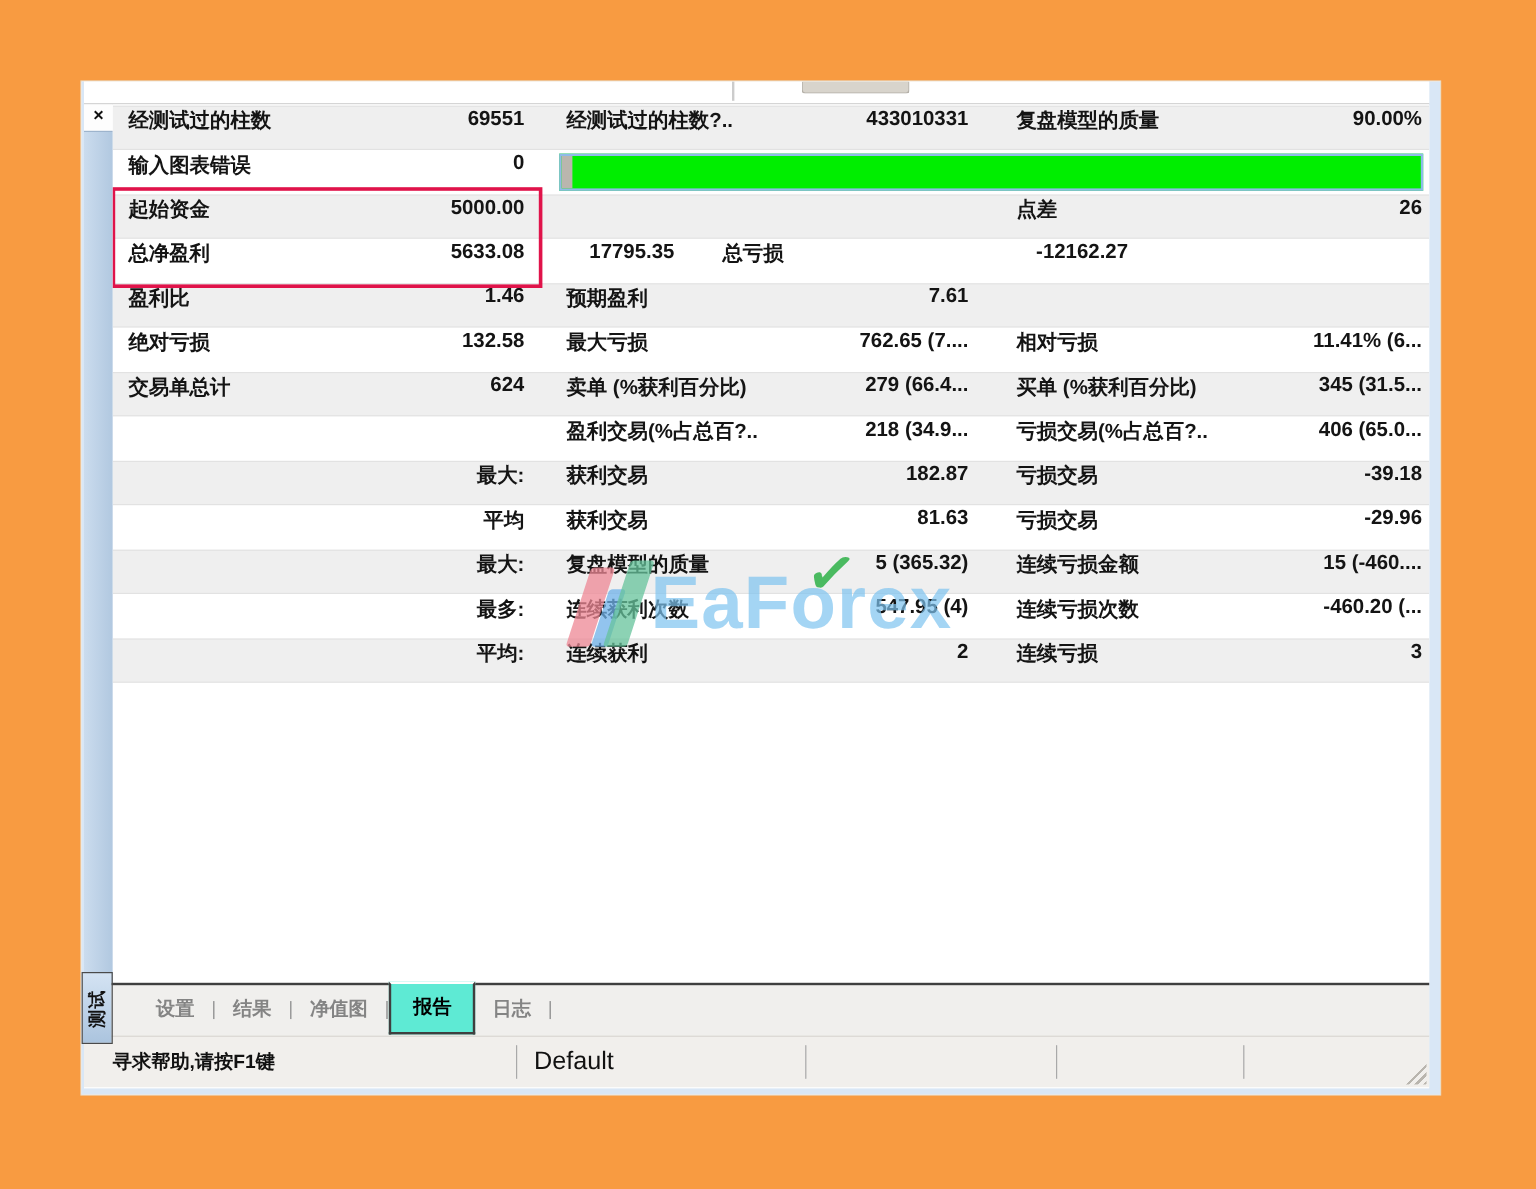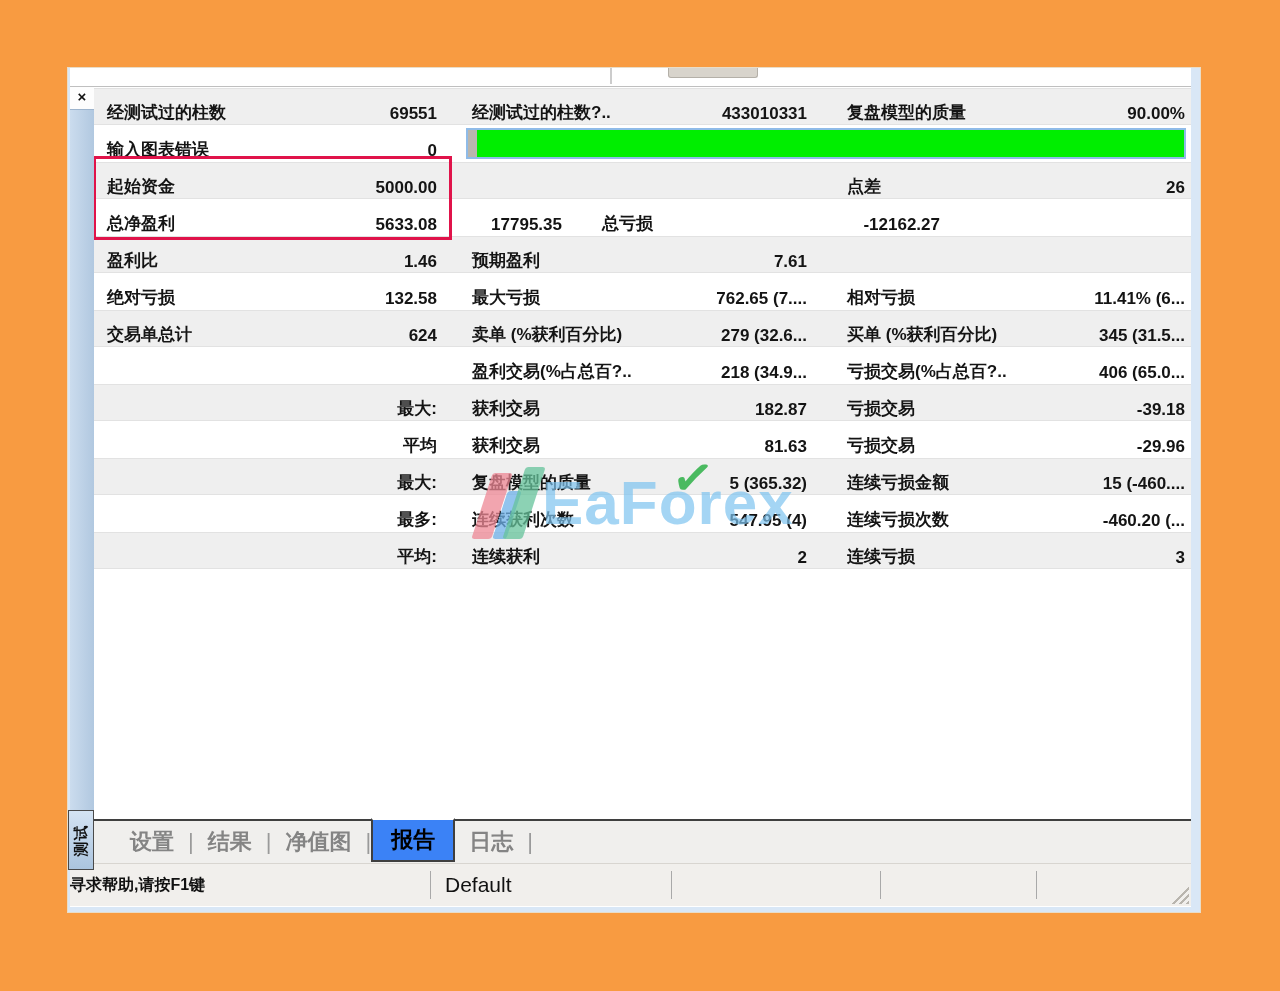--- a/index.html
+++ b/index.html
@@ -19,21 +19,21 @@
   .topstrip{height:18px;position:relative;background:#ffffff;}
   .topstrip .strip-divider{position:absolute;left:540px;top:0;width:2px;height:16px;background:#cccccc;}
   .topstrip .strip-frag{position:absolute;left:598px;top:0;width:88px;height:9px;background:#d8d4cc;border:1px solid #b4b0a8;border-top:none;border-radius:0 0 3px 3px;}
   
   .main{display:flex;height:732px;border-top:1px solid #bfbfbf;}
   .leftcol{width:24px;display:flex;flex-direction:column;}
   .close-btn{height:22px;background:#fdfdfd;font-weight:bold;font-size:15px;text-align:center;line-height:20px;cursor:pointer;color:#111;}
   .bluestrip{flex:1;background:linear-gradient(to right,#cbdcee,#b1c8e0);border-top:1px solid #9db4cd;}
   .table-wrap{flex:1;position:relative;padding-top:2px;background:#fff;overflow:hidden;}
   
-  .trow{display:flex;height:35px;margin-bottom:2px;align-items:flex-end;font-size:17px;font-weight:bold;color:#141414;position:relative;}
+  .trow{display:flex;height:35px;margin-bottom:2px;align-items:flex-start;font-size:17px;font-weight:bold;color:#141414;position:relative;}
   .trow.gray{background:#EFEFEF;box-shadow:0 1px 0 #e2e2e2,0 -1px 0 #e2e2e2;}
   .c{white-space:nowrap;overflow:hidden;box-sizing:border-box;}
   .c1{width:215px;padding-left:13px;}
   .c2{width:128px;text-align:right;}
   .c3{width:245px;padding-left:35px;}
   .c4{width:125px;text-align:right;}
   .c5{width:250px;padding-left:40px;}
   .c6{width:128px;text-align:right;}
   
   .pbar{position:absolute;left:372px;top:2px;width:720px;height:31px;box-sizing:border-box;background:#00EE00;border:2px solid #8FBBE8;}
@@ -42,31 +42,31 @@
   .redbox{position:absolute;left:-1px;top:69px;width:353px;height:78px;border:3px solid #E0134A;z-index:3;pointer-events:none;}
   
   .watermark{position:absolute;left:372px;top:378px;width:380px;height:96px;z-index:2;pointer-events:none;}
   .wm-bar{position:absolute;border-radius:3px;opacity:.75;}
   .wm-bar.pink{left:16px;top:8px;width:20px;height:66px;background:#ee8794;transform:skewX(-18deg);}
   .wm-bar.blue{left:34px;top:26px;width:14px;height:48px;background:#6db0e8;transform:skewX(-18deg);}
   .wm-bar.teal{left:48px;top:2px;width:20px;height:72px;background:#66c39b;transform:skewX(-18deg);}
   .wm-text{position:absolute;left:76px;top:2px;font-size:62px;font-weight:bold;color:rgba(125,195,240,0.7);letter-spacing:1px;}
   .wm-check{position:absolute;left:206px;top:-16px;font-size:50px;font-weight:bold;color:rgba(55,180,80,0.9);transform:rotate(8deg);}
   
-  .tabbar{height:44px;background:#F0EFED;border-top:2px solid #3F3F3F;display:flex;align-items:center;padding-left:46px;font-size:22px;position:relative;box-sizing:border-box;}
+  .tabbar{height:44px;background:#F0EFED;border-top:2px solid #3F3F3F;display:flex;align-items:center;padding-left:46px;font-size:16px;position:relative;box-sizing:border-box;}
   .tab{color:#848484;padding:0 14px;font-weight:bold;cursor:pointer;line-height:40px;}
-  .tab.active{background:#3b82f6;color:#000;border:2px solid #3F3F3F;border-top:2px solid #ffffff;margin-top:-4px;height:44px;line-height:40px;padding:0 18px;z-index:2;box-sizing:border-box;}
+  .tab.active{background:#5eead4;color:#000;border:2px solid #3F3F3F;border-top:2px solid #ffffff;margin-top:-4px;height:44px;line-height:40px;padding:0 18px;z-index:2;box-sizing:border-box;}
   .tab-sep{color:#9a9a9a;font-weight:normal;}
   
   .vtab{position:absolute;left:-2px;top:742px;width:26px;height:60px;background:linear-gradient(to bottom,#d4e3f3,#abc4de);border:1px solid #4a4a4a;box-sizing:border-box;z-index:4;display:flex;align-items:center;justify-content:center;}
   .vtab span{transform:rotate(-90deg);font-size:15px;font-weight:bold;white-space:nowrap;letter-spacing:1px;color:#111;}
   
   .statusbar{height:43px;background:#F1EFEC;border-top:1px solid #D8D5D0;display:flex;align-items:stretch;font-size:16px;position:relative;box-sizing:border-box;}
   .sb-cell{display:flex;align-items:center;box-sizing:border-box;color:#111;}
-  .sb-help{width:360px;padding-left:0;font-weight:bold;}
+  .sb-help{width:360px;padding-left:24px;font-weight:bold;}
   .sb-profile{width:240px;padding-left:14px;font-size:21px;}
   .sb-c3{width:208px;}
   .sb-c4{width:155px;}
   .sb-c5{flex:1;}
   .sb-div{width:1px;background:#A9A9A9;margin:7px 0;}
   .grip{position:absolute;right:2px;bottom:2px;width:18px;height:18px;
     background:repeating-linear-gradient(135deg,transparent 0 3px,#b9b5ae 3px 5px);
     clip-path:polygon(100% 0,100% 100%,0 100%);cursor:nwse-resize;}
 </style>
 </head>
@@ -132,21 +132,21 @@
     <div class="c c2">132.58</div>
     <div class="c c3">最大亏损</div>
     <div class="c c4">762.65 (7....</div>
     <div class="c c5">相对亏损</div>
     <div class="c c6">11.41% (6...</div>
   </div>
         <div class="trow gray">
     <div class="c c1">交易单总计</div>
     <div class="c c2">624</div>
     <div class="c c3">卖单 (%获利百分比)</div>
-    <div class="c c4">279 (32.6...</div>
+    <div class="c c4">279 (66.4...</div>
     <div class="c c5">买单 (%获利百分比)</div>
     <div class="c c6">345 (31.5...</div>
   </div>
         <div class="trow">
     <div class="c c1"></div>
     <div class="c c2"></div>
     <div class="c c3">盈利交易(%占总百?..</div>
     <div class="c c4">218 (34.9...</div>
     <div class="c c5">亏损交易(%占总百?..</div>
     <div class="c c6">406 (65.0...</div>

